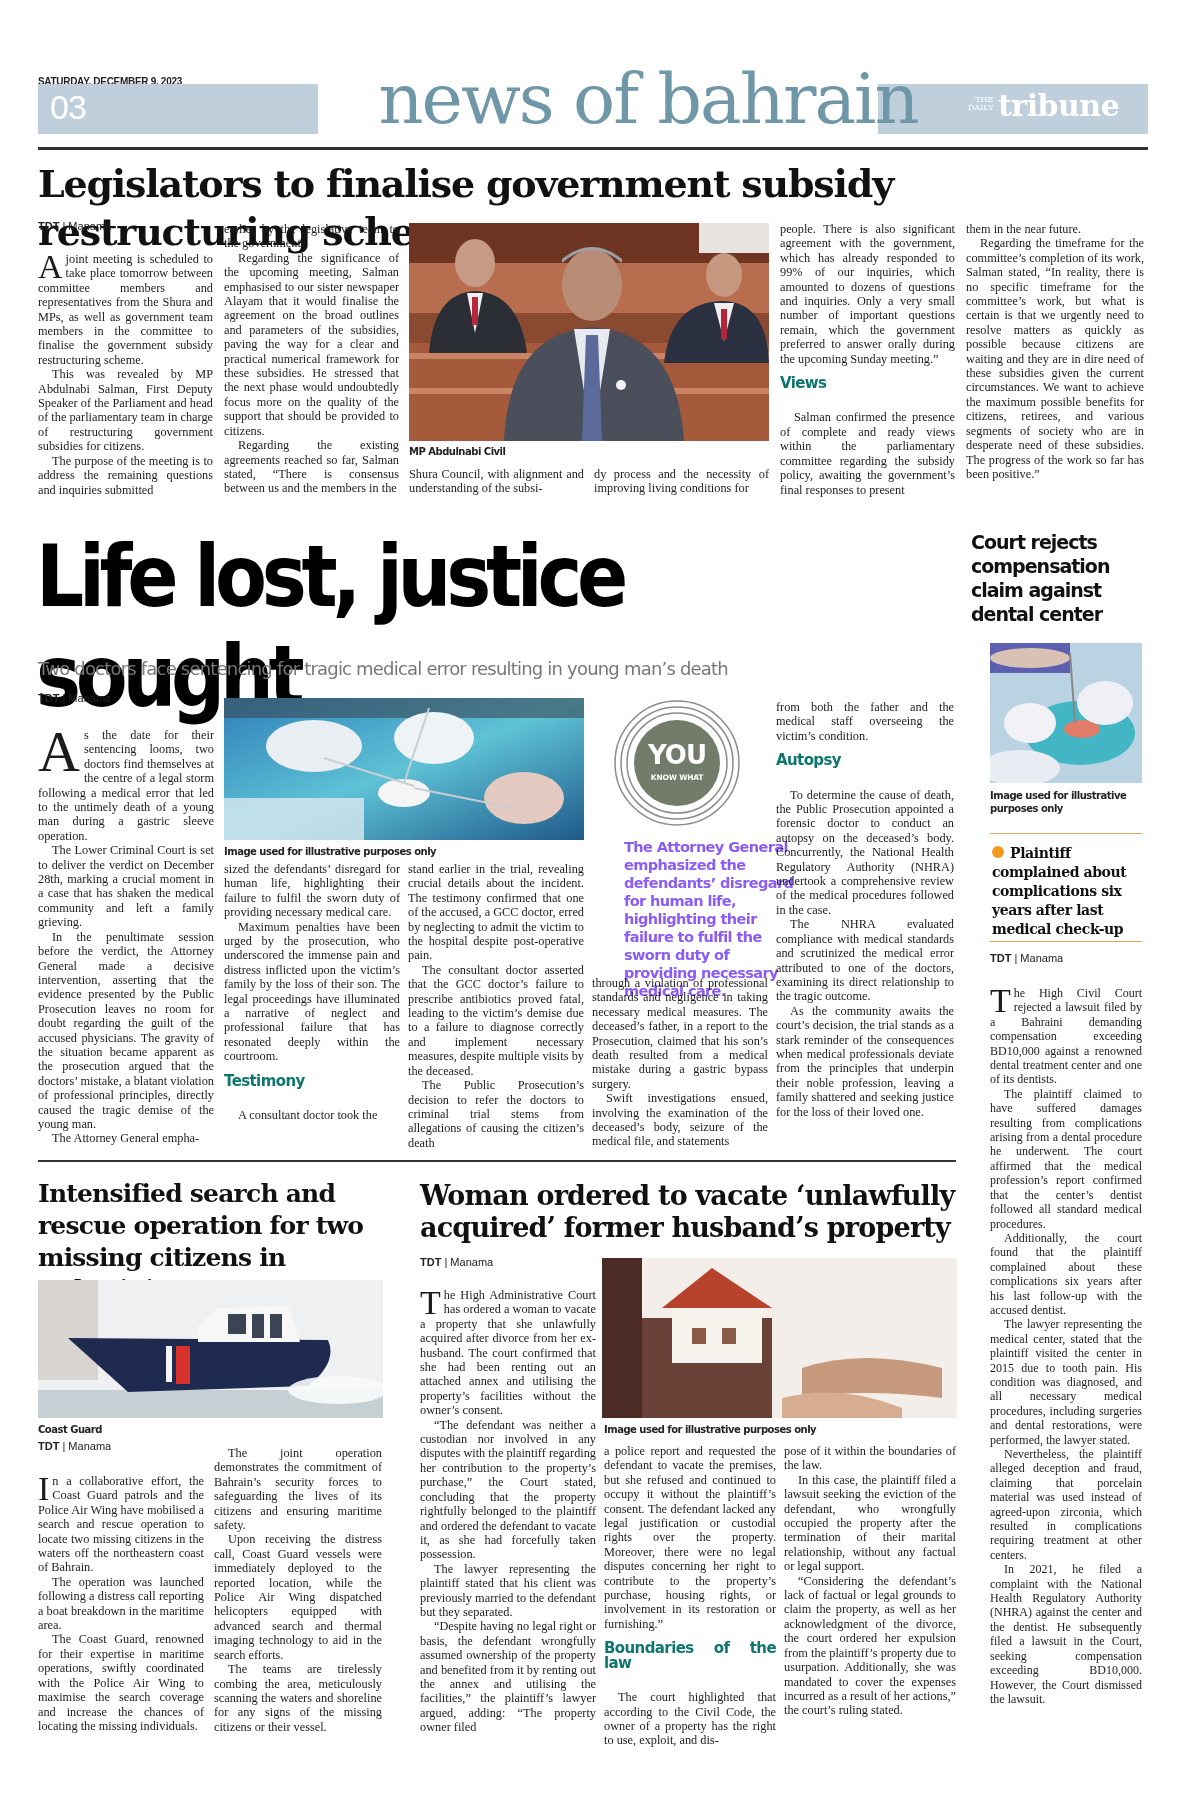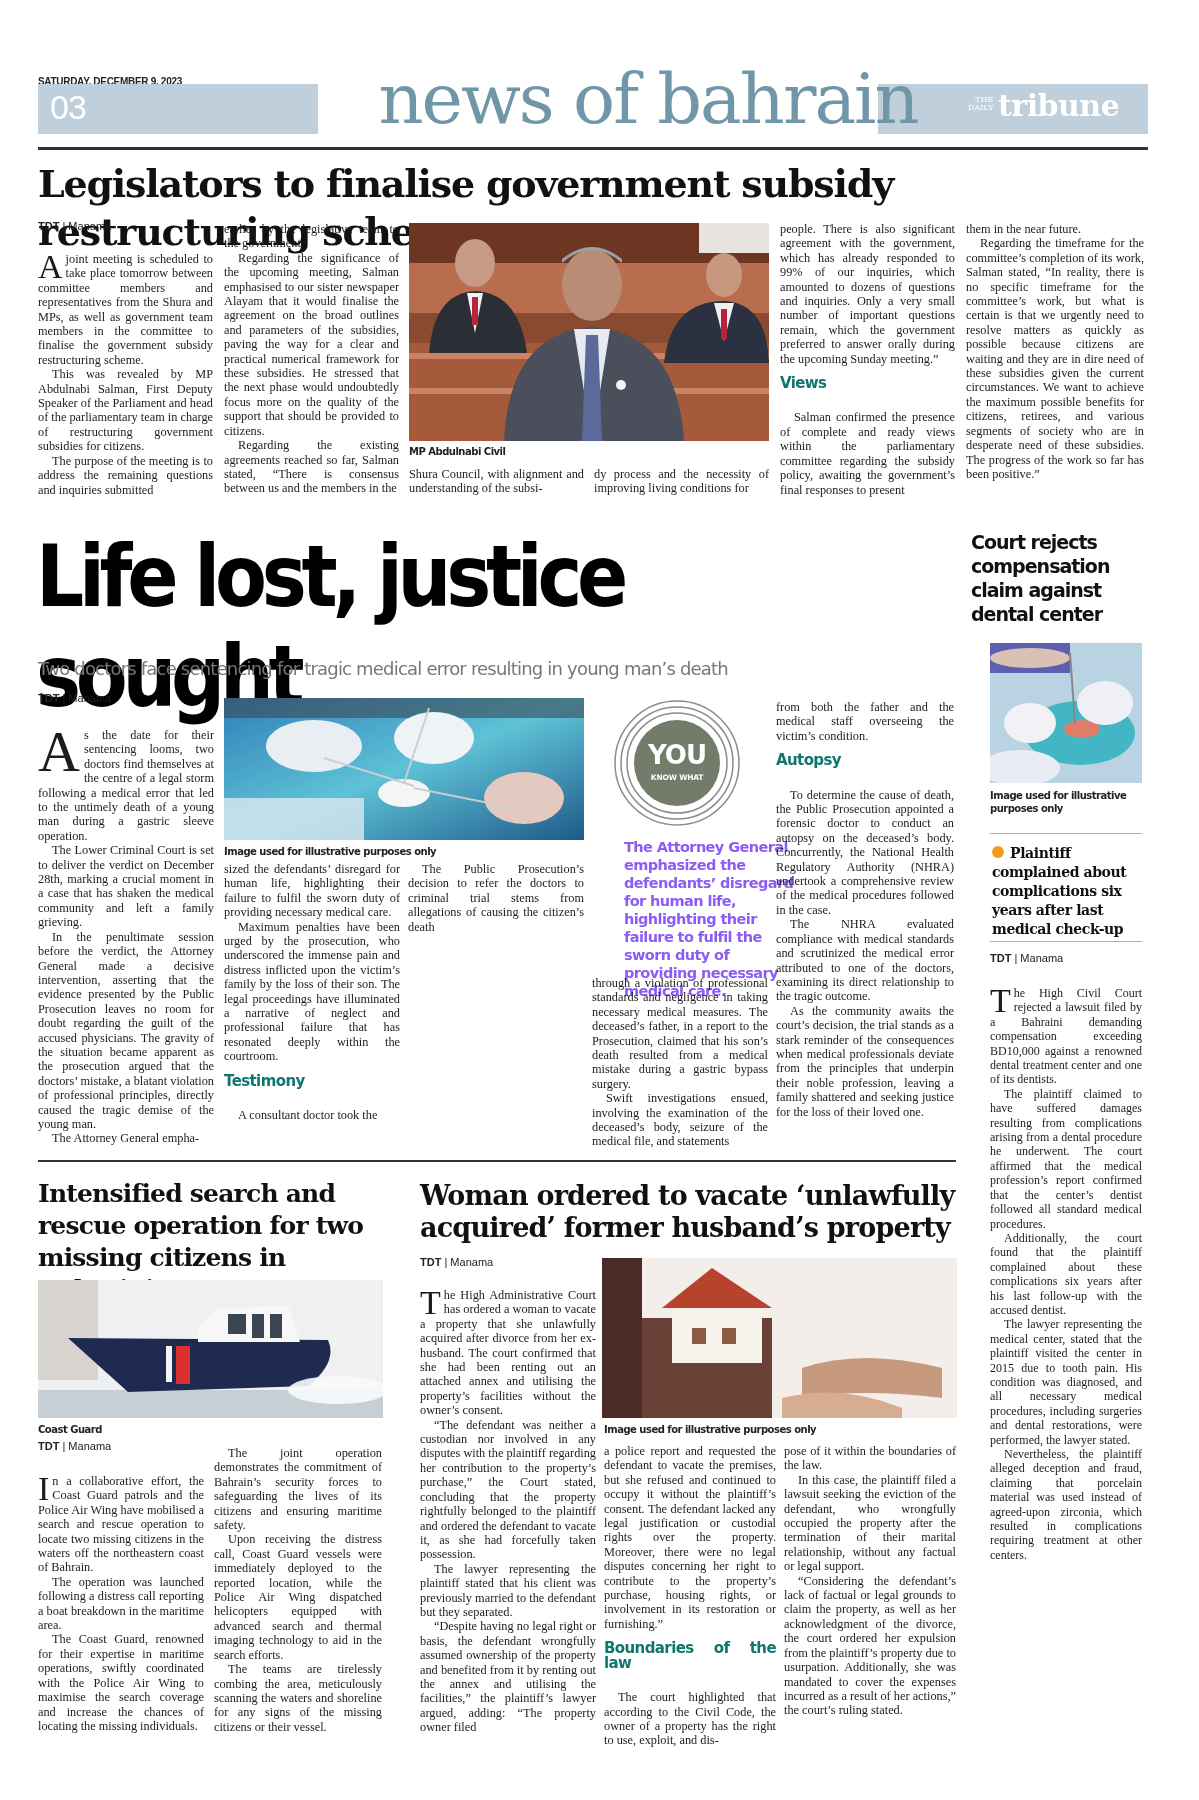--- a/index.html
+++ b/index.html
@@ -167,20 +167,22 @@
 <div class="col caption" style="left:224px; top:846px;">Image used for illustrative purposes only</div>
 
 <div class="col body-text" style="left:224px; top:862px; width:176px;">
   <p class="first">sized the defendants’ disregard for human life, highlighting their failure to fulfil the sworn duty of providing necessary medical care.</p>
   <p>Maximum penalties have been urged by the prosecution, who underscored the immense pain and distress inflicted upon the victim’s family by the loss of their son. The legal proceedings have illuminated a narrative of neglect and professional failure that has resonated deeply within the courtroom.</p>
   <div class="subhead">Testimony</div>
   <p>A consultant doctor took the</p>
 </div>
 
 <div class="col body-text" style="left:408px; top:862px; width:176px;">
+  <p class="first">stand earlier in the trial, revealing crucial details about the incident. The testimony confirmed that one of the accused, a GCC doctor, erred by neglecting to admit the victim to the hospital despite post-operative pain.</p>
+  <p>The consultant doctor asserted that the GCC doctor’s failure to prescribe antibiotics proved fatal, leading to the victim’s demise due to a failure to diagnose correctly and implement necessary measures, despite multiple visits by the deceased.</p>
   <p>The Public Prosecution’s decision to refer the doctors to criminal trial stems from allegations of causing the citizen’s death</p>
 </div>
 
 <div class="photo" style="left:612px; top:698px; width:130px; height:130px;">
   <svg width="130" height="130" viewBox="0 0 130 130">
     <circle cx="65" cy="65" r="62" fill="none" stroke="#8b8b8b" stroke-width="1.5"></circle>
     <circle cx="65" cy="65" r="56" fill="none" stroke="#8b8b8b" stroke-width="1.5"></circle>
     <circle cx="65" cy="65" r="50" fill="none" stroke="#8b8b8b" stroke-width="1.5"></circle>
     <circle cx="65" cy="65" r="43" fill="#737b6a"></circle>
   </svg>
@@ -230,20 +232,21 @@
   <b>TDT</b>
   <span>| Manama</span>
 </div>
 
 <div class="col body-text" style="left:990px; top:986px; width:152px; font-size:12px;">
   <p class="first"><span class="drop">T</span><span>he High Civil Court rejected a lawsuit filed by a Bahraini demanding compensation exceeding BD10,000 against a renowned dental treatment center and one of its dentists.</span></p>
   <p>The plaintiff claimed to have suffered damages resulting from complications arising from a dental procedure he underwent. The court affirmed that the medical profession’s report confirmed that the center’s dentist followed all standard medical procedures.</p>
   <p>Additionally, the court found that the plaintiff complained about these complications six years after his last follow-up with the accused dentist.</p>
   <p>The lawyer representing the medical center, stated that the plaintiff visited the center in 2015 due to tooth pain. His condition was diagnosed, and all necessary medical procedures, including surgeries and dental restorations, were performed, the lawyer stated.</p>
   <p>Nevertheless, the plaintiff alleged deception and fraud, claiming that porcelain material was used instead of agreed-upon zirconia, which resulted in complications requiring treatment at other centers.</p>
+  <p>In 2021, he filed a complaint with the National Health Regulatory Authority (NHRA) against the center and the dentist. He subsequently filed a lawsuit in the Court, seeking compensation exceeding BD10,000. However, the Court dismissed the lawsuit.</p>
 </div>
 
 <div class="rule-mid" style="left:38px; top:1160px; width:918px;"></div>
 
 <h3 class="abs h-low" style="left:38px; top:1178px; width:350px;">Intensified search and rescue operation for two missing citizens in Bahraini waters</h3>
 
 <div class="photo" style="left:38px; top:1280px; width:345px; height:138px;">
   <svg width="345" height="138" viewBox="0 0 345 138">
     <rect width="345" height="138" fill="#eef0f1"></rect>
     <rect x="0" y="0" width="60" height="100" fill="#d8d4cf"></rect>

